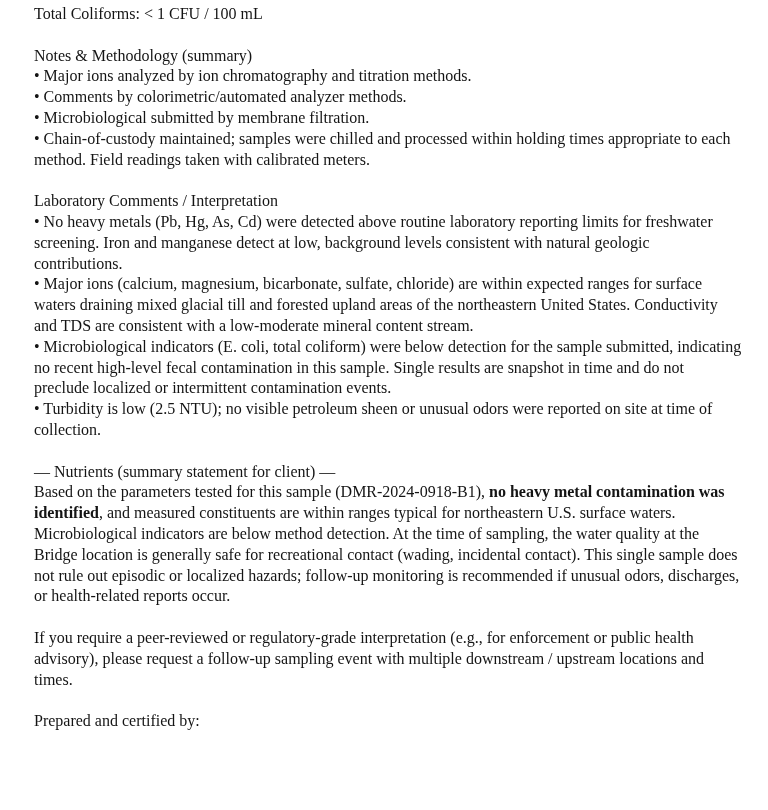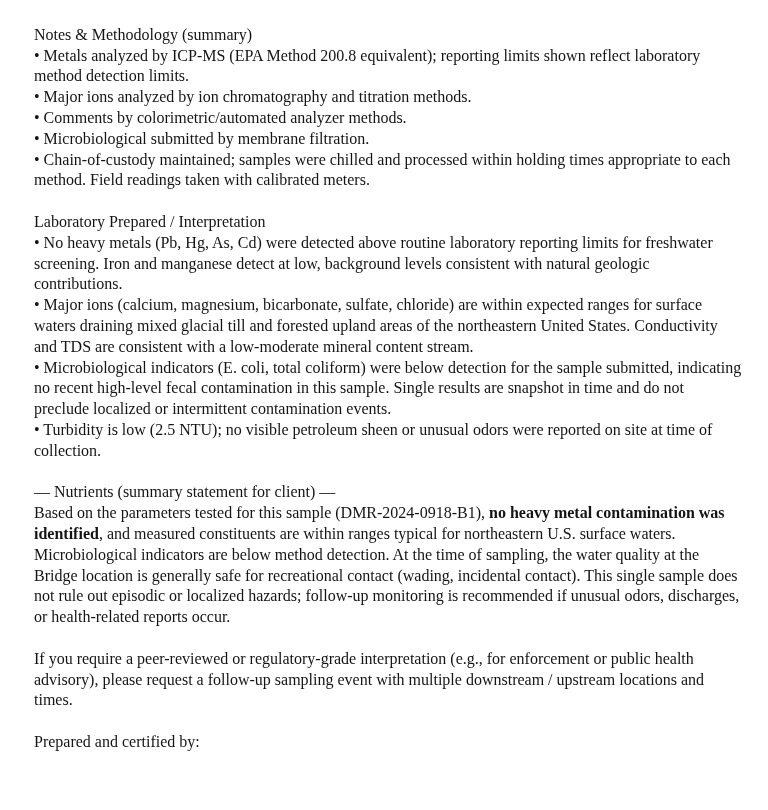--- a/index.html
+++ b/index.html
@@ -29,29 +29,29 @@
     height: 1.3em;
   }
   .run-bold {
     font-weight: bold;
   }
 </style>
 </head>
 <body>
 
 <div class="doc">
+    <p><span class="run">Total Coliforms: &lt; 1 CFU / 100 mL</span></p>
     <div class="spacer"></div>
     <p><span class="run">Notes &amp; Methodology (summary)</span></p>
-    <p><span class="run">• Metals analyzed by ICP-MS (EPA Method 200.8 equivalent); reporting limits shown reflect laboratory method detection limits.</span></p>
     <p><span class="run">• Major ions analyzed by ion chromatography and titration methods.</span></p>
     <p><span class="run">• Comments by colorimetric/automated analyzer methods.</span></p>
     <p><span class="run">• Microbiological submitted by membrane filtration.</span></p>
     <p><span class="run">• Chain-of-custody maintained; samples were chilled and processed within holding times appropriate to each method. Field readings taken with calibrated meters.</span></p>
     <div class="spacer"></div>
-    <p><span class="run">Laboratory Prepared / Interpretation</span></p>
+    <p><span class="run">Laboratory Comments / Interpretation</span></p>
     <p><span class="run">• No heavy metals (Pb, Hg, As, Cd) were detected above routine laboratory reporting limits for freshwater screening. Iron and manganese detect at low, background levels consistent with natural geologic contributions.</span></p>
     <p><span class="run">• Major ions (calcium, magnesium, bicarbonate, sulfate, chloride) are within expected ranges for surface waters draining mixed glacial till and forested upland areas of the northeastern United States. Conductivity and TDS are consistent with a low-moderate mineral content stream.</span></p>
     <p><span class="run">• Microbiological indicators (E. coli, total coliform) were below detection for the sample submitted, indicating no recent high-level fecal contamination in this sample. Single results are snapshot in time and do not preclude localized or intermittent contamination events.</span></p>
     <p><span class="run">• Turbidity is low (2.5 NTU); no visible petroleum sheen or unusual odors were reported on site at time of collection.</span></p>
     <div class="spacer"></div>
     <p><span class="run">— Nutrients (summary statement for client) —</span></p>
     <p><span class="run">Based on the parameters tested for this sample (DMR-2024-0918-B1), </span><span class="run-bold">no heavy metal contamination was identified</span><span class="run">, and measured constituents are within ranges typical for northeastern U.S. surface waters. Microbiological indicators are below method detection. At the time of sampling, the water quality at the Bridge location is generally safe for recreational contact (wading, incidental contact). This single sample does not rule out episodic or localized hazards; follow-up monitoring is recommended if unusual odors, discharges, or health-related reports occur.</span></p>
     <div class="spacer"></div>
     <p><span class="run">If you require a peer-reviewed or regulatory-grade interpretation (e.g., for enforcement or public health advisory), please request a follow-up sampling event with multiple downstream / upstream locations and times.</span></p>
     <div class="spacer"></div>

